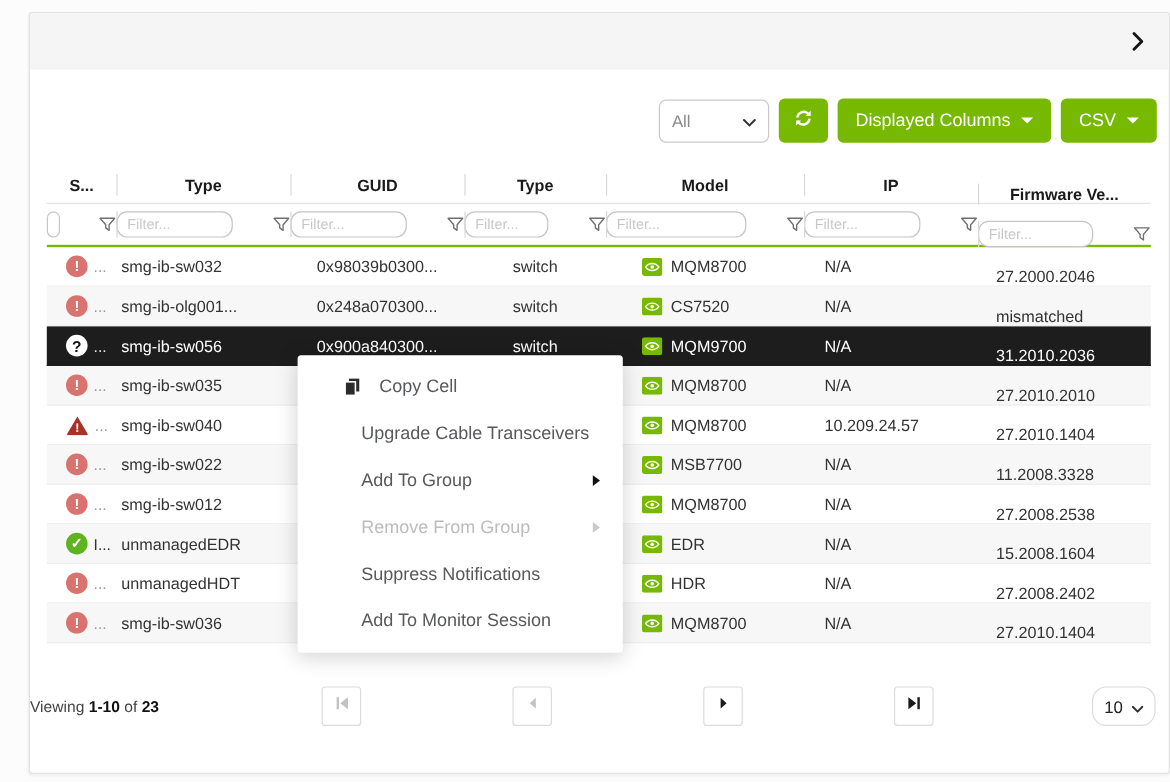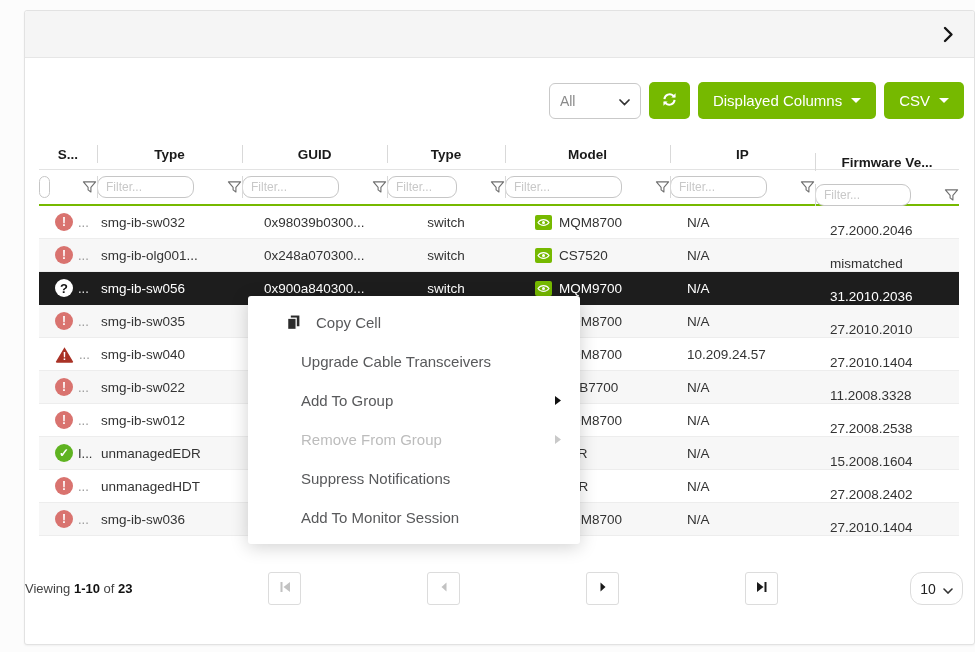--- a/index.html
+++ b/index.html
@@ -65,21 +65,21 @@
   .pagination { display:flex; justify-content:space-between; align-items:center; gap:4px; margin:36px 11px 0 0; }
   .pg-text { font-size:13px; color:#444; margin-right:10px; }
   .pg-text b { color:#111; }
   .pg-btn { width:33px; height:33px; background:#fff; border:1px solid #dcdcdc; border-radius:3px;
             display:flex; align-items:center; justify-content:center; cursor:pointer; }
   .pg-btn.disabled { cursor:default; }
   .pg-size { width:53px; height:33px; background:#fff; border:1px solid #dcdcdc; border-radius:12px;
              display:flex; align-items:center; justify-content:center; gap:7px; font-size:14px;
              color:#222; cursor:pointer; margin-left:6px; }
 
-  .ctx-menu { position:absolute; left:248px; top:296px; width:332px; background:#fff;
+  .ctx-menu { position:absolute; left:248px; top:296px; width:271px; background:#fff;
               border-radius:3px; box-shadow:0 3px 18px rgba(0,0,0,.18); padding:7px 0; z-index:10; }
   .menu-item { height:39px; display:flex; align-items:center; padding:0 16px 0 53px;
                font-size:15px; color:#58595b; position:relative; cursor:pointer; }
   .menu-item.disabled { color:#bcbcbc; cursor:default; }
   .menu-item .mi-icon { position:absolute; left:38px; display:flex; }
   .menu-item.has-icon { padding-left:68px; }
   .mi-sub { position:absolute; right:18px; display:flex; }
 </style>
 </head>
 <body>

